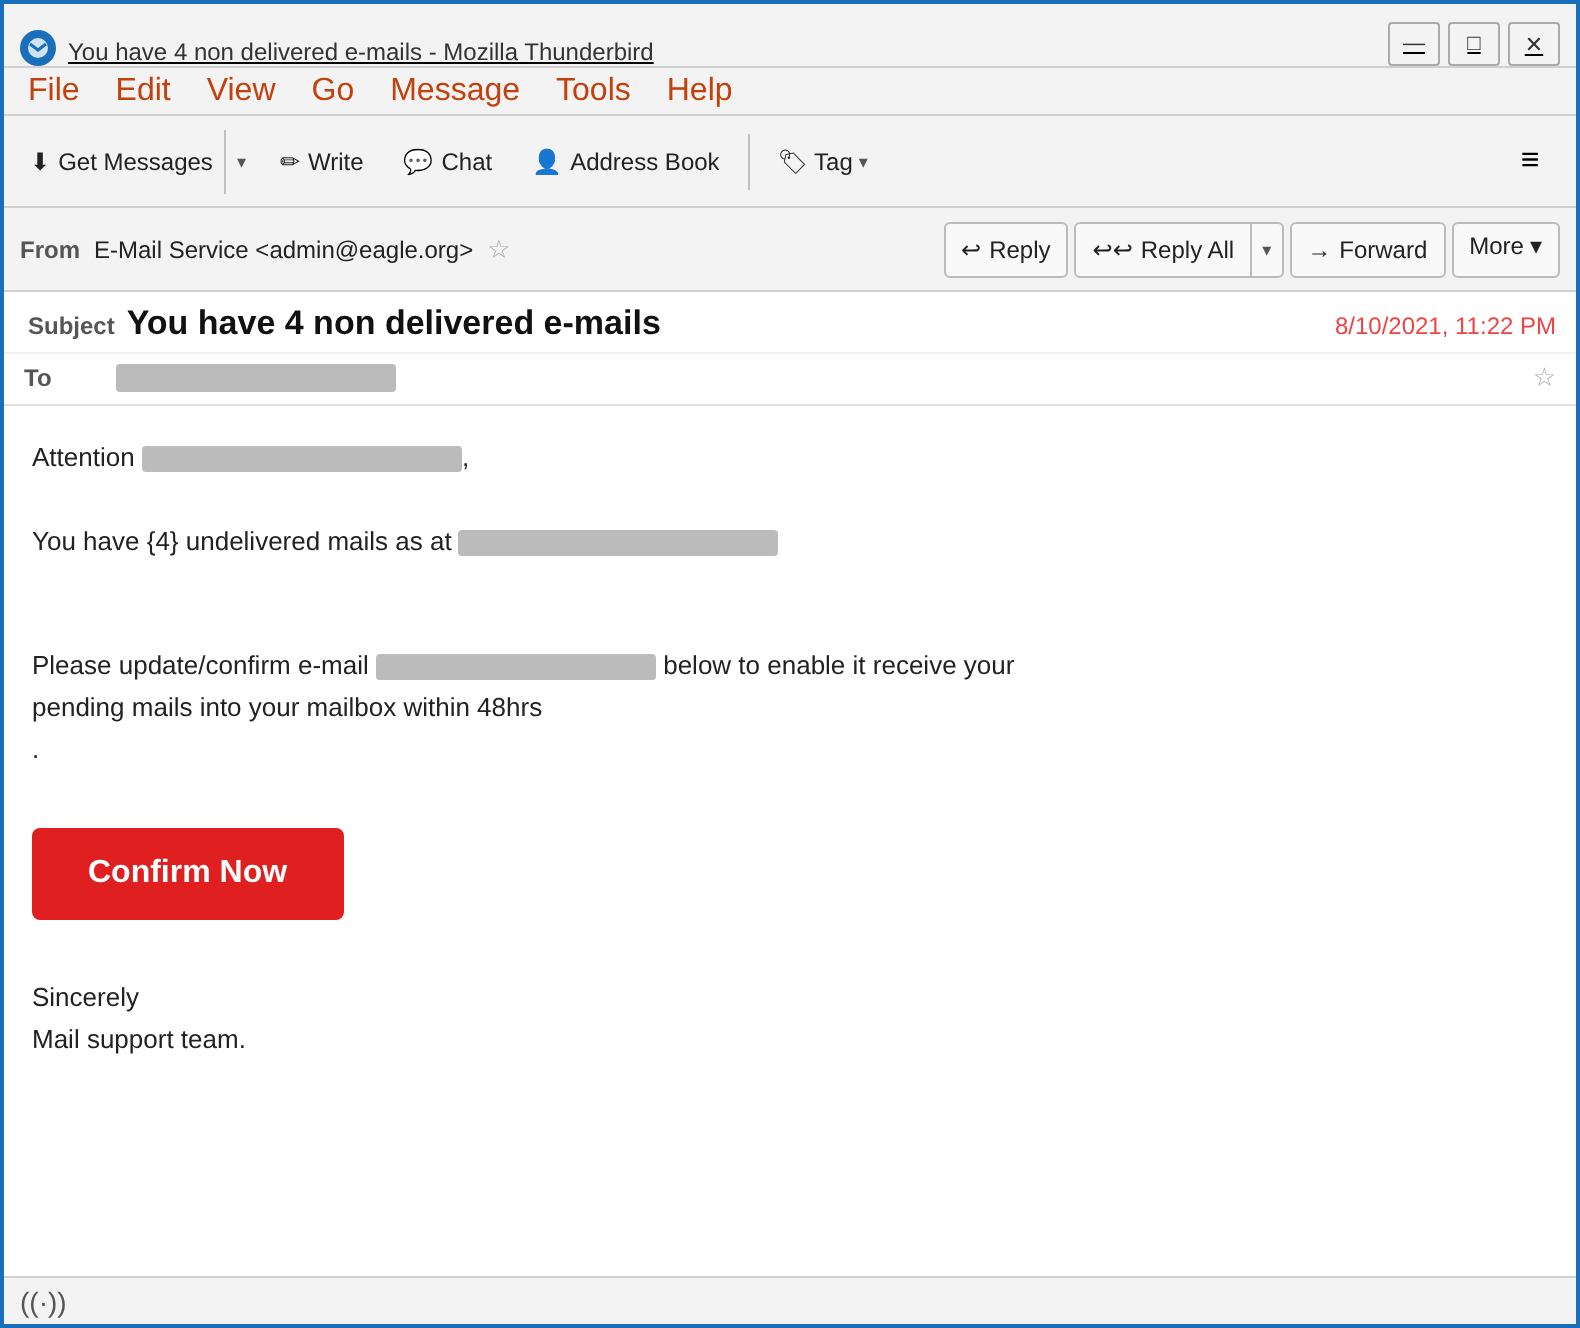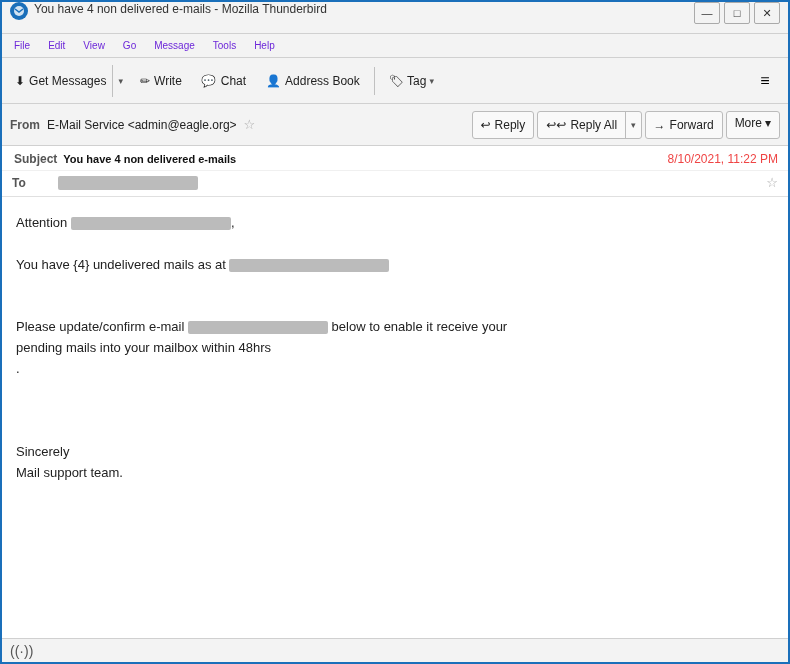--- a/index.html
+++ b/index.html
@@ -19,24 +19,25 @@
       border: 2px solid #1a6fba;
       display: flex;
       flex-direction: column;
       background: #ffffff;
     }
 
     .title-bar {
       background: #f3f3f3;
       height: 32px;
       display: flex;
-      align-items: flex-start;
+      align-items: flex-end;
       padding: 0 8px;
       border-bottom: 1px solid #d0d0d0;
       user-select: none;
+      text-decoration: underline;
     }
     .title-bar-icon {
       width: 18px;
       height: 18px;
       margin-right: 6px;
       background: #1a6fba;
       border-radius: 50%;
       display: flex; align-items: center; justify-content: center;
       color: white; font-size: 10px; font-weight: bold;
     }
@@ -66,22 +67,22 @@
       height: 24px;
       background: #f3f3f3;
       display: flex;
       align-items: center;
       padding: 0 4px;
       border-bottom: 1px solid #d0d0d0;
       gap: 2px;
     }
     .menu-item {
       padding: 2px 8px;
-      font-size: 10px;
-      color: #6d28d9;
+      font-size: 16px;
+      color: #c2410c;
       cursor: pointer;
       border-radius: 2px;
     }
 
     
     .main-toolbar {
       height: 46px;
       background: #f3f3f3;
       display: flex;
       align-items: center;
@@ -239,21 +240,21 @@
       padding: 6px 10px 4px 12px;
       border-bottom: 1px solid #f0f0f0;
     }
     .subject-label {
       font-size: 12px;
       color: #555;
       font-weight: 600;
       margin-right: 6px;
     }
     .subject-value {
-      font-size: 11px;
+      font-size: 17px;
       font-weight: 700;
       color: #111;
       flex: 1;
     }
     .email-date {
       font-size: 12px;
       color: #ef4444;
     }
     .email-to-row {
       display: flex;
@@ -468,20 +469,21 @@
       <span>You have {4} undelivered mails as at </span><span class="blurred" style="width:160px; height:13px; display:inline-block; vertical-align:middle;">&nbsp;&nbsp;&nbsp;&nbsp;&nbsp;&nbsp;&nbsp;&nbsp;&nbsp;&nbsp;&nbsp;&nbsp;&nbsp;&nbsp;&nbsp;&nbsp;&nbsp;&nbsp;&nbsp;&nbsp;&nbsp;&nbsp;&nbsp;&nbsp;</span>
     </p>
     <br>
     <br>
     <p>
       <span>Please update/confirm e-mail </span><span class="blurred" style="width:140px; height:13px; display:inline-block; vertical-align:middle;">&nbsp;&nbsp;&nbsp;&nbsp;&nbsp;&nbsp;&nbsp;&nbsp;&nbsp;&nbsp;&nbsp;&nbsp;&nbsp;&nbsp;&nbsp;&nbsp;&nbsp;&nbsp;&nbsp;&nbsp;</span><span> below to enable it receive your</span>
     </p>
     <p>pending mails into your mailbox within 48hrs</p>
     <p>.</p>
     <br>
+    <button class="confirm-btn">Confirm Now</button>
     <br><br>
     <p>Sincerely</p>
     <p>Mail support team.</p>
   </div>
 
   <div class="status-bar">
     <span class="status-icon">((·))</span>
   </div>
 
 </div>

